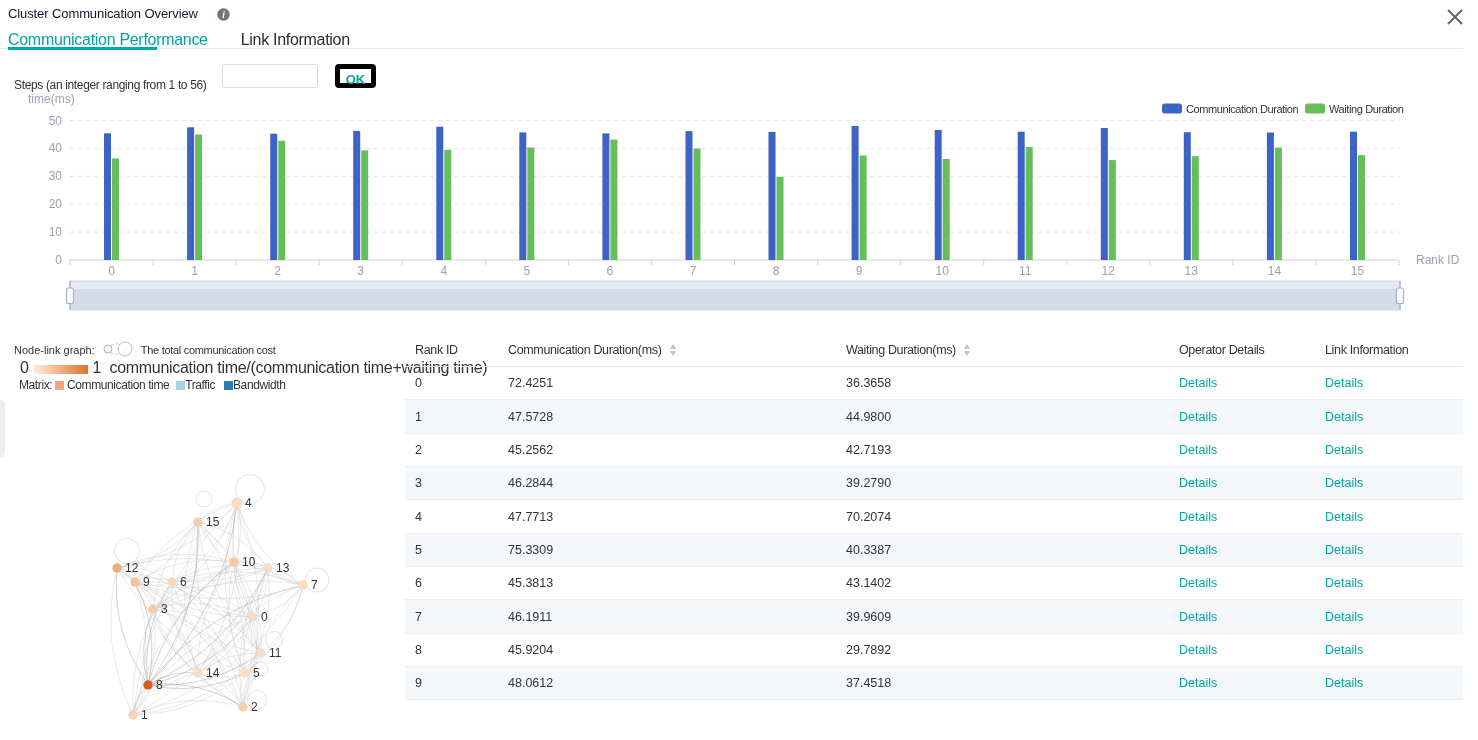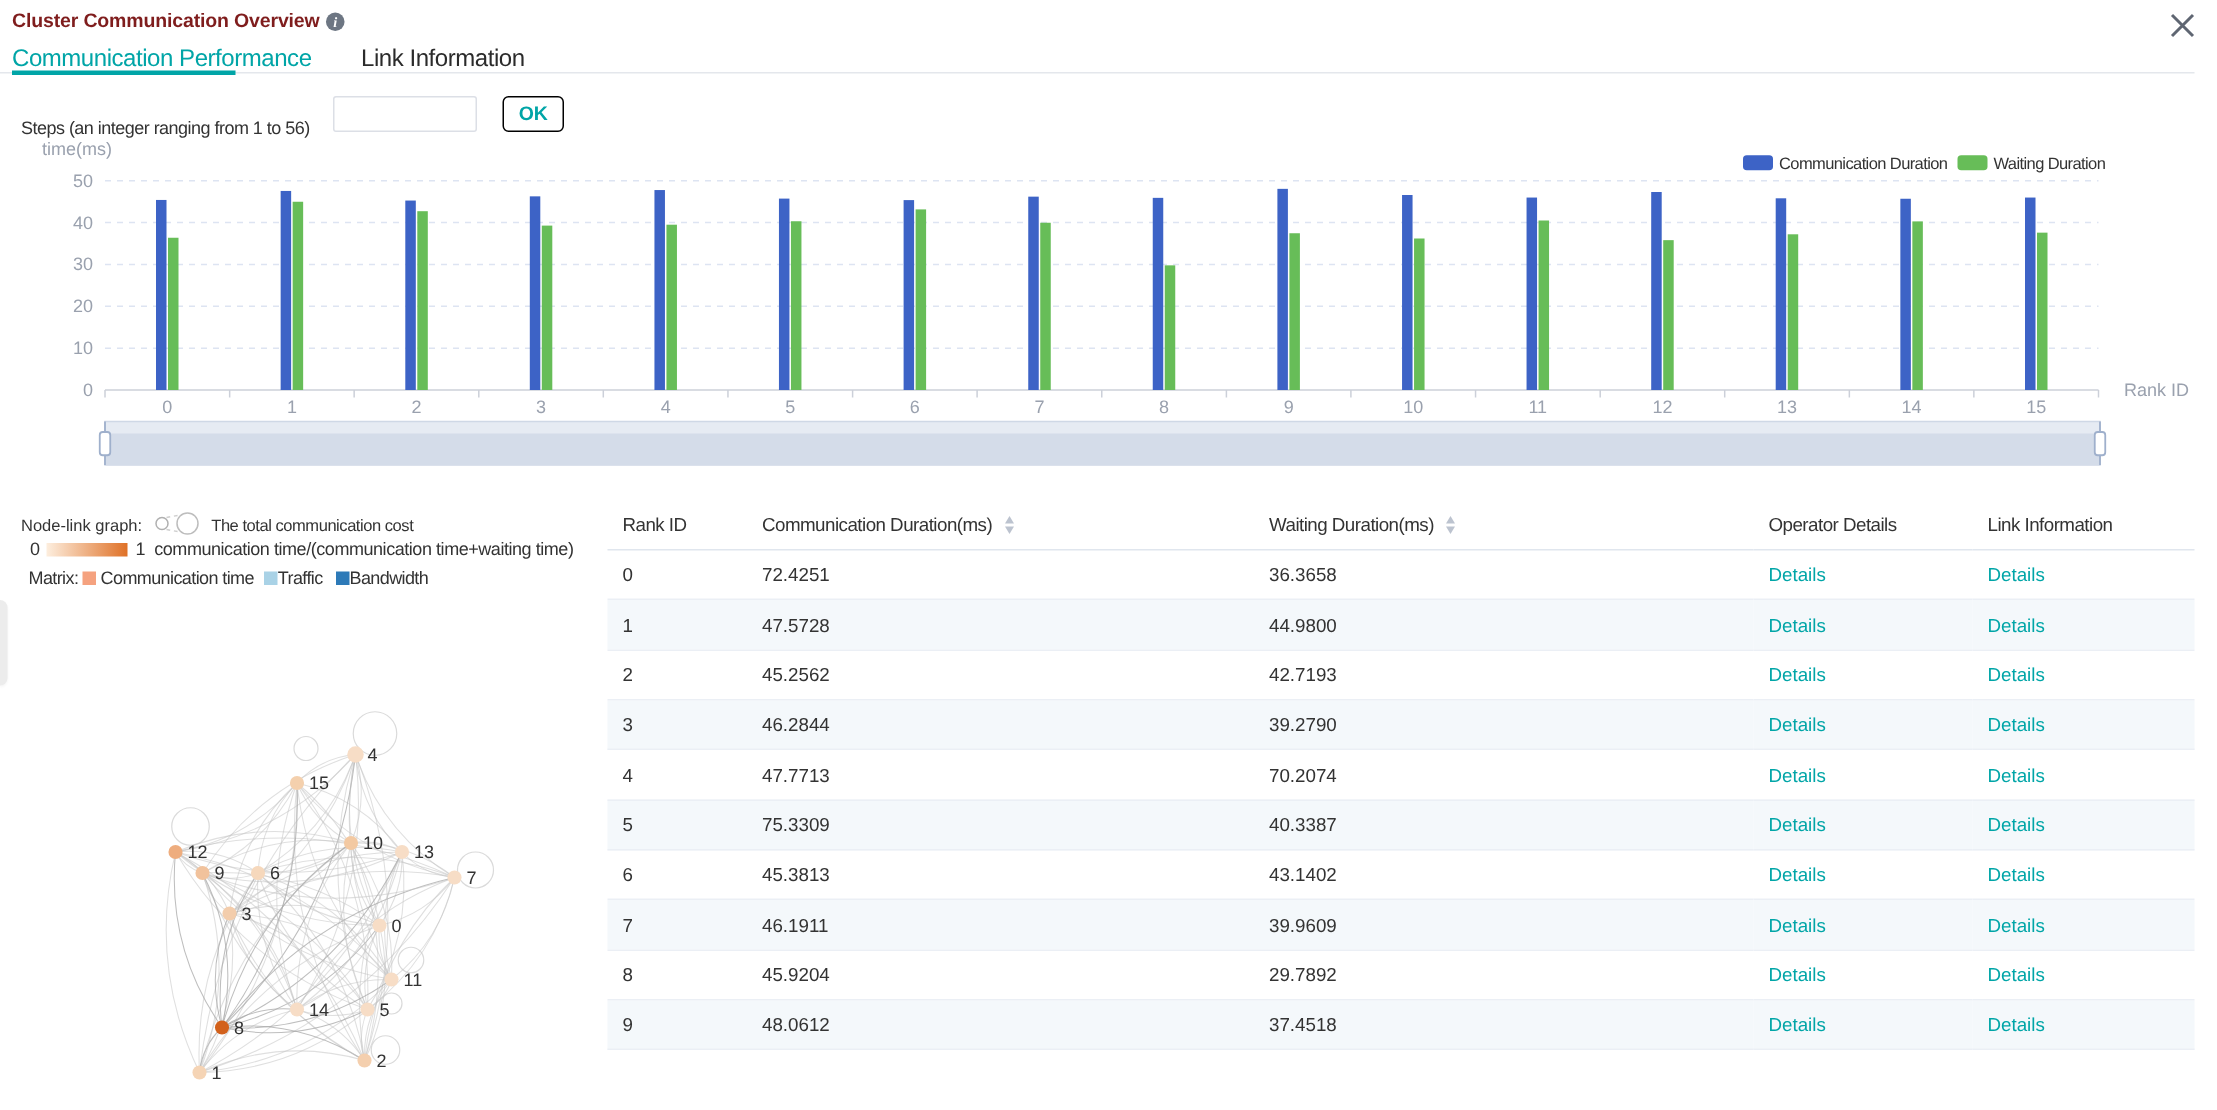--- a/index.html
+++ b/index.html
@@ -1,26 +1,26 @@
 <!DOCTYPE html>
 <html><head><meta charset="utf-8">
 <style>
 * { margin:0; padding:0; box-sizing:border-box; }
 html,body { width:1478px; height:740px; background:#ffffff; font-family:"Liberation Sans",sans-serif; color:#333333; overflow:hidden; position:relative; }
 .abs { position:absolute; }
-.title { left:8px; top:6px; font-size:13px; font-weight:bold; letter-spacing:-0.1px; color:#7f1d1d; }
+.title { left:8px; top:6px; font-size:13px; font-weight:normal; letter-spacing:-0.1px; color:#0f172a; }
 .tabs { left:8px; top:31px; font-size:16px; letter-spacing:-0.3px; }
 .tabline { left:0; top:48px; width:1463px; height:1px; background:#e4e7ec; }
 .tabactive { left:8px; top:47px; width:149px; height:3px; background:#00a5a7; }
 .steps-label { left:14px; top:78px; font-size:12px; letter-spacing:-0.35px; color:#333; }
 .steps-input { left:222px; top:64px; width:96px; height:24px; border:1px solid #dcdfe6; border-radius:2px; background:#fff; }
-.okbtn { left:335px; top:64px; width:41px; height:24px; border:1px solid #000000; border-radius:4px; color:#00a5a7; font-size:13px; font-weight:bold; text-align:center; line-height:22px; background:#fff; }
+.okbtn { left:335px; top:64px; width:41px; height:24px; border:5px solid #000000; border-radius:4px; color:#00a5a7; font-size:13px; font-weight:bold; text-align:center; line-height:22px; background:#fff; }
 .legend1 { left:14px; top:340px; font-size:11px; }
 .ls3 { letter-spacing:-0.3px; }
-.legend2 { left:20px; top:359px; font-size:12px; letter-spacing:-0.3px; }
+.legend2 { left:20px; top:359px; font-size:16px; letter-spacing:-0.3px; }
 .legend3 { left:19px; top:378px; font-size:12px; letter-spacing:-0.4px; }
 .grad { display:inline-block; width:54px; height:9px; background:linear-gradient(to right,#fdeede,#df7127); vertical-align:-1px; margin:0 5px; }
 .sq { display:inline-block; width:9px; height:9px; vertical-align:-1px; }
 .edgepill { left:0; top:400px; width:5px; height:57px; background:#ececec; border-radius:0 6px 6px 0; box-shadow:0 1px 2px rgba(0,0,0,0.05); }
 table.t { position:absolute; left:405px; top:333px; width:1058px; border-collapse:collapse; table-layout:fixed; font-size:12.5px; }
 table.t th { font-weight:normal; text-align:left; padding:0 0 0 10px; height:33.5px; color:#333; letter-spacing:-0.35px; border-bottom:1px solid #e0e6ee; white-space:nowrap; }
 table.t td { text-align:left; padding:0 0 0 10px; height:33.35px; color:#333; border-bottom:1px solid #ebeff5; }
 table.t tr.alt td { background:#f4f8fb; }
 .lnk { color:#00a5a7; }
 .sorter { display:inline-block; vertical-align:-2px; margin-left:5px; width:7px; height:12px; position:relative; }

